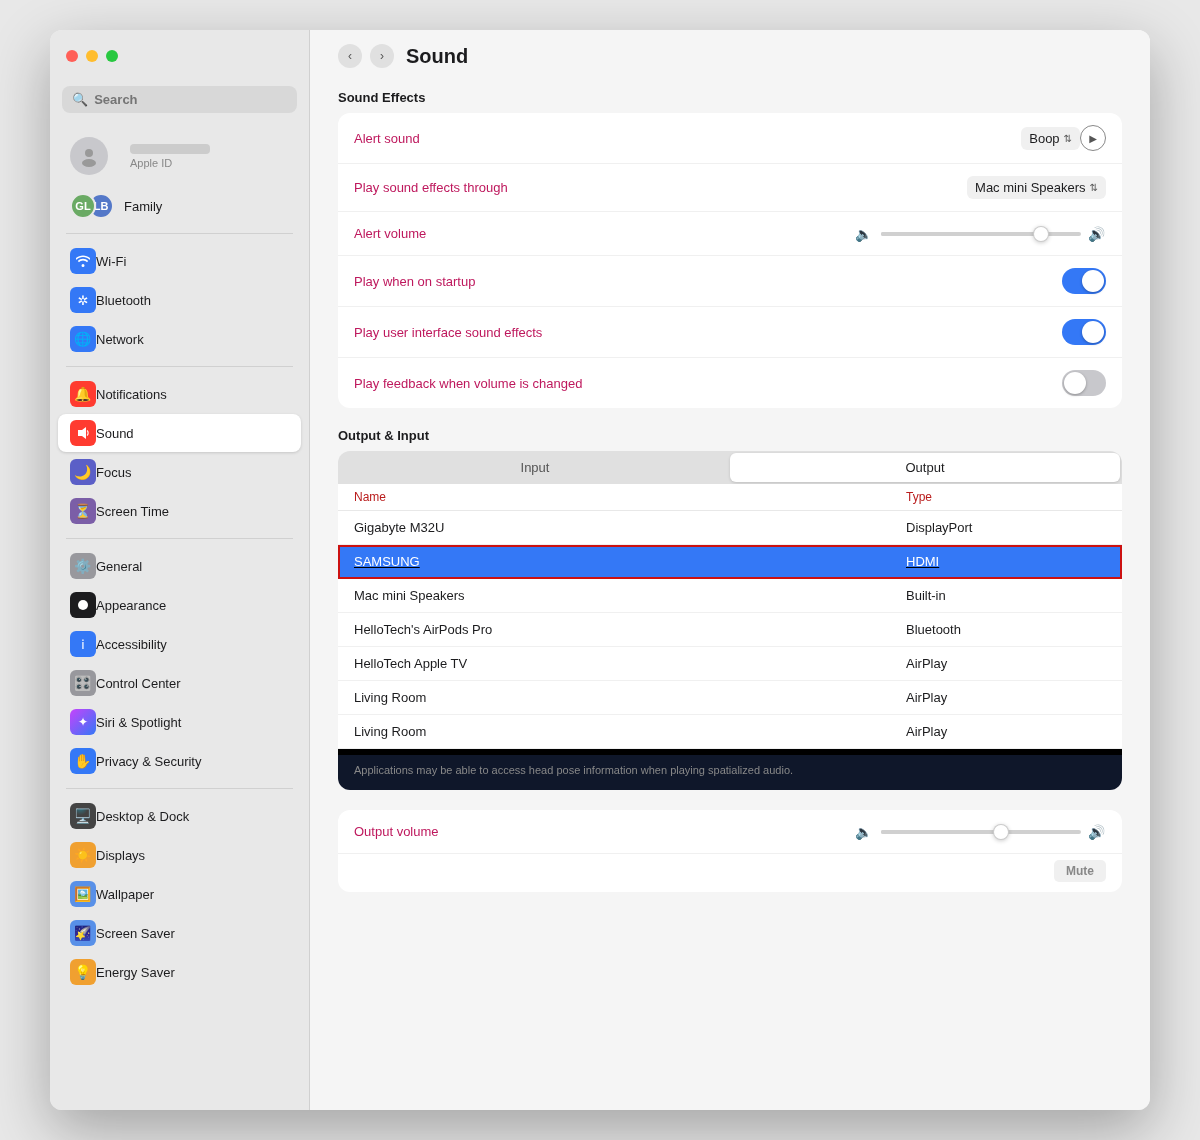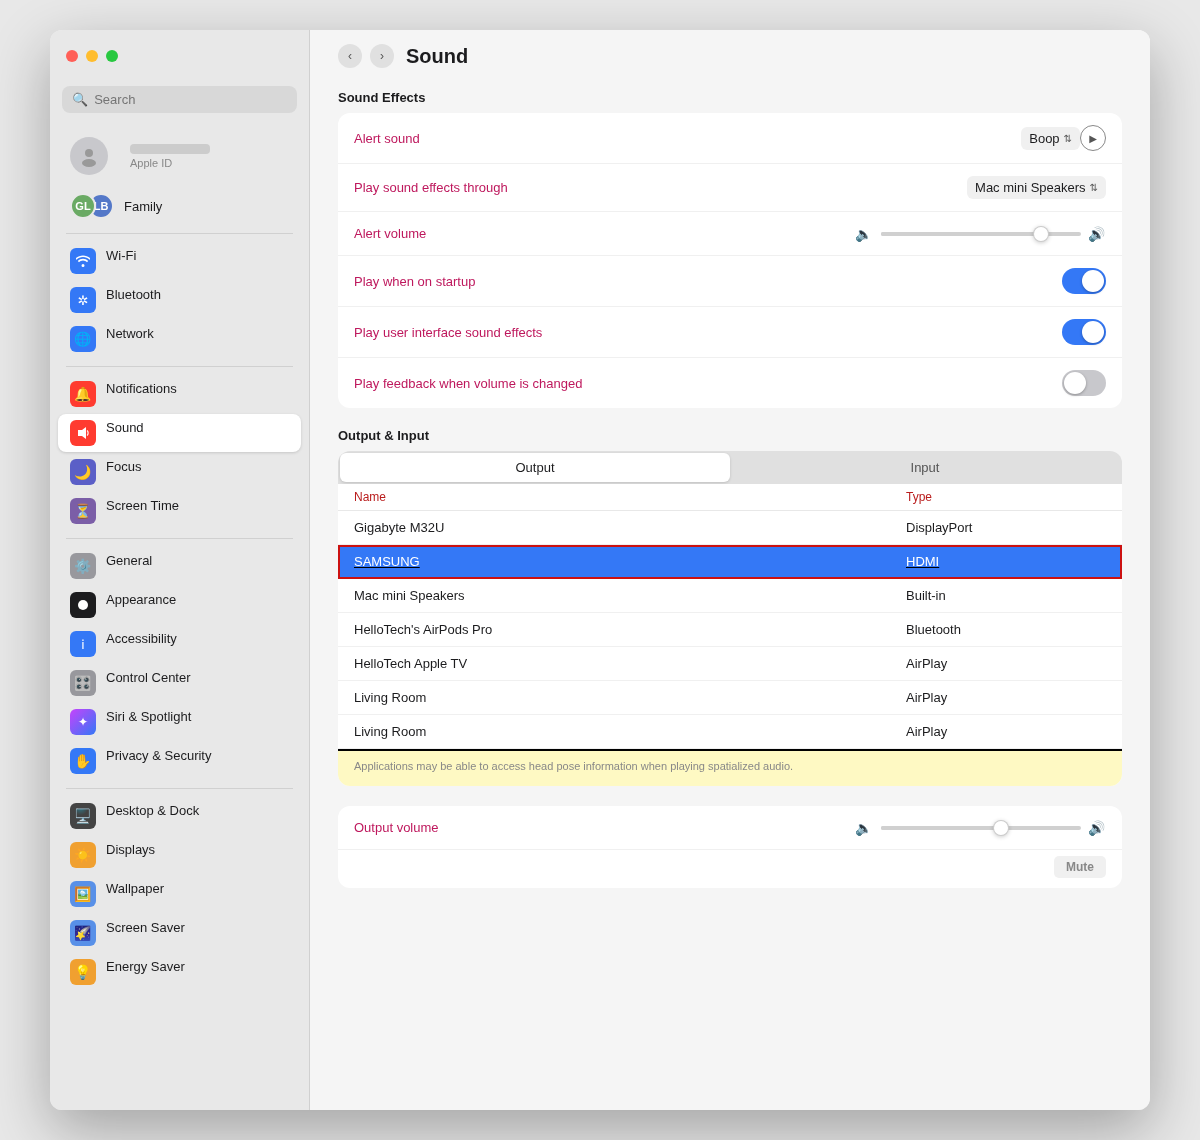--- a/index.html
+++ b/index.html
@@ -55,38 +55,38 @@
       padding: 6px 10px;
       gap: 6px;
     }
     .search-box input {
       background: transparent;
       border: none;
       outline: none;
       font-size: 13px;
       color: #000000;
       width: 100%;
+      font-weight: bold;
     }
     .search-icon-svg {
       color: #888;
       font-size: 13px;
     }
     .sidebar-scroll {
       flex: 1;
       overflow-y: auto;
       padding-bottom: 16px;
     }
     .sidebar-item {
       display: flex;
-      align-items: flex-start;
+      align-items: center;
       padding: 6px 12px;
       cursor: pointer;
       border-radius: 8px;
       margin: 1px 8px;
-      gap: 10px;
       font-size: 13px;
       color: #1c1c1e;
     }
     .sidebar-item.active { background: #ffffff; box-shadow: 0 1px 3px rgba(0,0,0,0.15); }
     .sidebar-item .icon {
       width: 26px; height: 26px;
       border-radius: 6px;
       display: flex; align-items: center; justify-content: center;
       font-size: 14px;
       flex-shrink: 0;
@@ -346,22 +346,22 @@
       font-size: 13px;
       color: #1c1c1e;
     }
     .td-name { flex: 1; }
     .td-type { width: 200px; }
     .note-text {
       font-size: 11px;
       color: #888;
       padding: 8px 16px 12px;
       line-height: 1.4;
-      background: #fef9c3;
-      border-top: 2px solid #000000;
+      background: #0f172a;
+      border-top: 6px solid #000000;
     }
     .tab-card-top {
       border-radius: 12px 12px 0 0;
       overflow: hidden;
     }
     .output-volume-card {
       background: white;
       border-radius: 12px;
       margin-top: 16px;
     }
@@ -611,22 +611,22 @@
 
         <div class="settings-row">
           <span class="row-label">Play feedback when volume is changed</span>
           <button class="toggle off"></button>
         </div>
       </div>
 
       <div class="section-title">Output &amp; Input</div>
       <div class="output-input-section">
         <div class="tab-row tab-card-top">
+          <button class="tab-btn">Input</button>
           <button class="tab-btn active">Output</button>
-          <button class="tab-btn">Input</button>
         </div>
         <div class="output-table">
           <div class="table-header-row">
             <span class="th th-name">Name</span>
             <span class="th th-type">Type</span>
           </div>
 
           <div class="table-row">
             <span class="td td-name">Gigabyte M32U</span>
             <span class="td td-type">DisplayPort</span>

